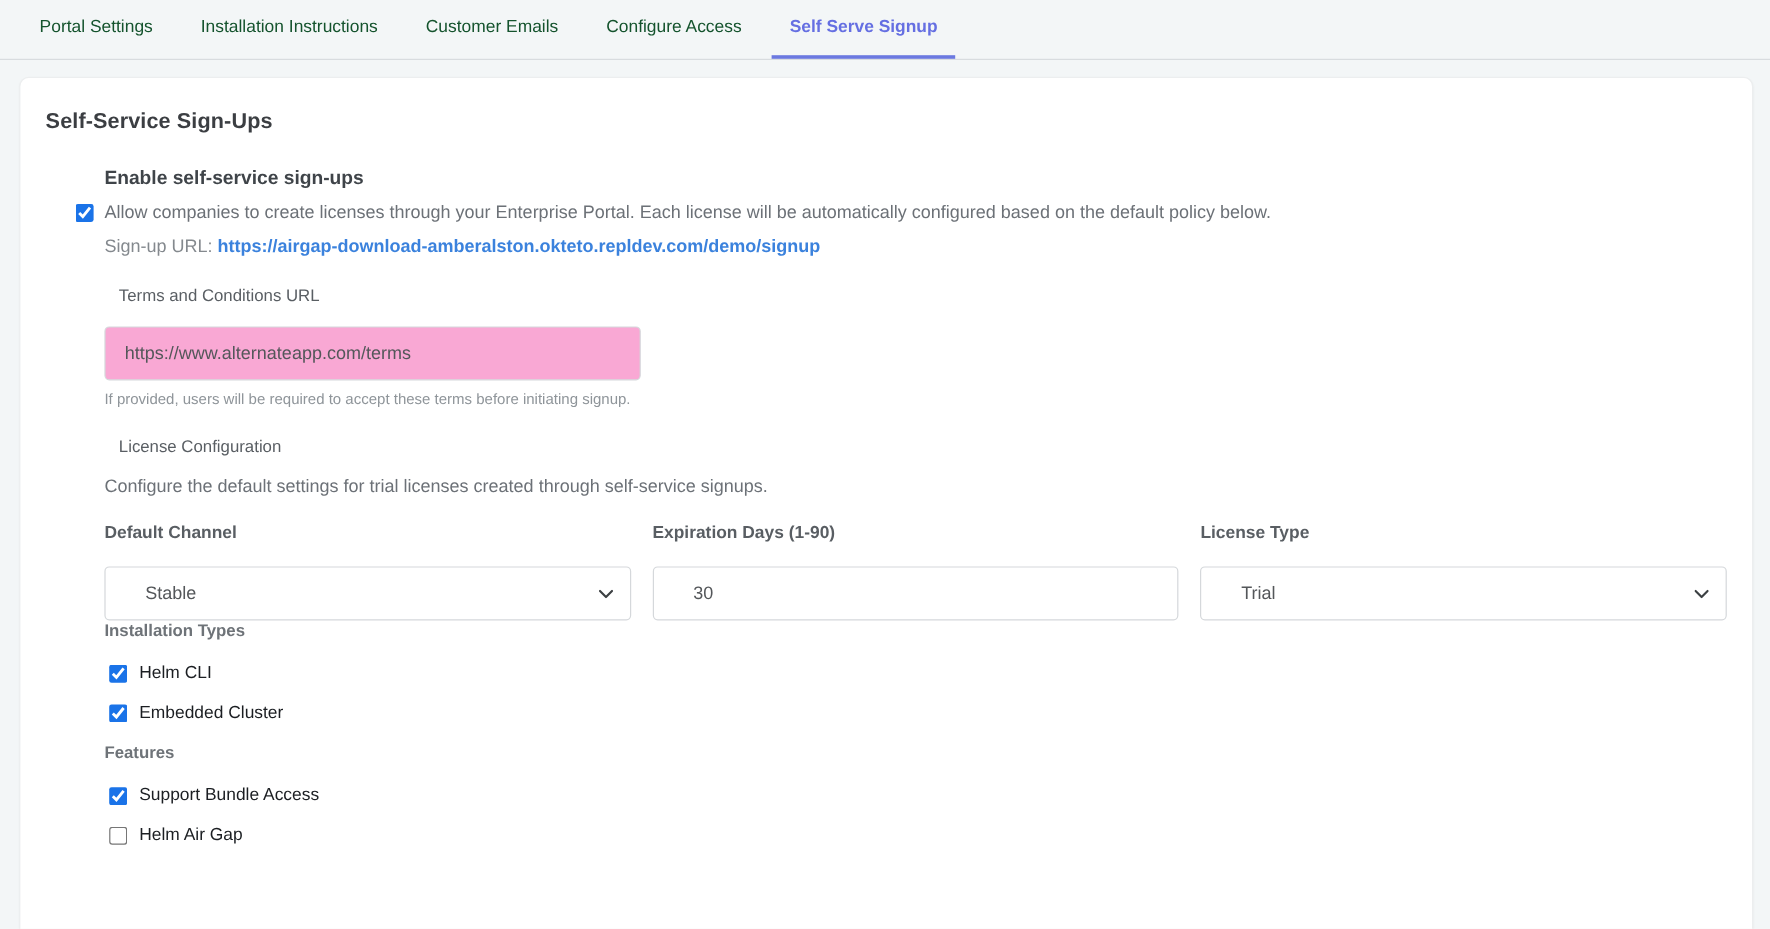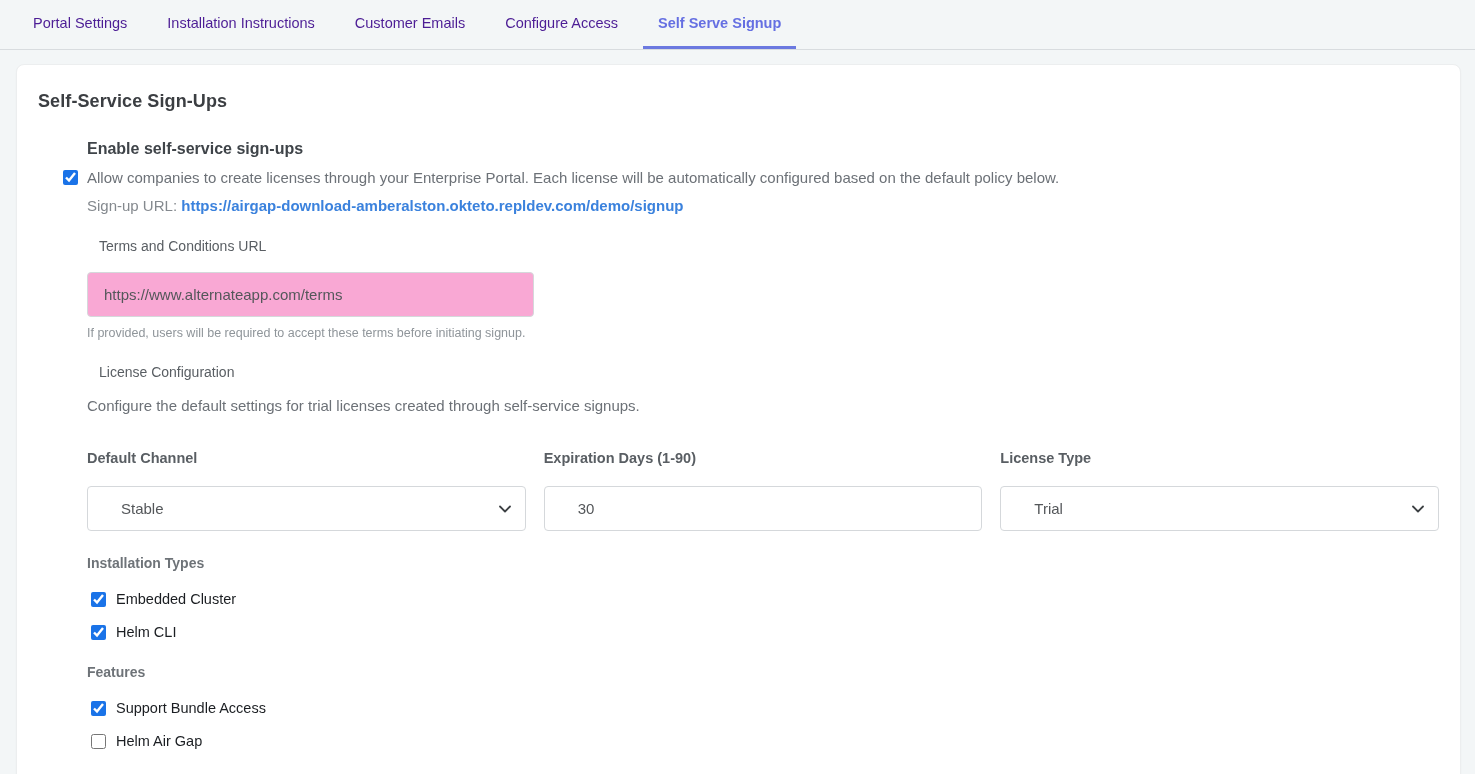--- a/index.html
+++ b/index.html
@@ -18,21 +18,21 @@
     display: flex;
     align-items: stretch;
     background: var(--page-bg, #f3f6f7);
   }
   .tab {
     display: flex;
     align-items: center;
     padding: 0 15px;
     margin-right: 10px;
     font-size: 14.5px;
-    color: #4c1d95;
+    color: #14532d;
     cursor: pointer;
     border-bottom: 3px solid transparent;
     white-space: nowrap;
   }
   .tab.active {
     color: var(--accent, #656fe2);
     font-weight: 700;
     border-bottom-color: var(--accent-underline, #6b79e0);
   }
 
@@ -125,21 +125,21 @@
 
   .license-block { margin-left: 24px; margin-top: 24px; }
   .license-desc {
     margin-top: 17px;
     font-size: 15px;
     color: #6c7177;
   }
 
   .fields-grid {
     margin-left: 24px;
-    margin-top: 36px;
+    margin-top: 22px;
     display: grid;
     grid-template-columns: repeat(3, 1fr);
     column-gap: 18px;
     max-width: 1377px;
   }
   .fields-grid .col-label {
     font-size: 14.5px;
     font-weight: 600;
     color: #595e63;
     margin-bottom: 20px;
@@ -163,21 +163,21 @@
   }
   .control input { cursor: text; }
   .chev {
     position: absolute;
     right: 15px; top: 50%;
     transform: translateY(-50%);
     pointer-events: none;
     display: flex;
   }
 
-  .group-block { margin-left: 24px; margin-top: 24px; }
+  .group-block { margin-left: 24px; }
   .group-options { margin-left: 28px; margin-top: 20px; }
   .opt-row {
     display: flex;
     align-items: center;
     margin-bottom: 17px;
   }
   .opt-row input[type="checkbox"] {
     width: 15px; height: 15px;
     flex: 0 0 15px;
     accent-color: var(--checkbox, #1a73e8);
@@ -260,25 +260,25 @@
         </div>
       </div>
     </div>
 
     <div class="group-block">
       <div class="muted-label">Installation Types</div>
     </div>
     <div class="group-options">
       <div class="opt-row">
         <input type="checkbox" checked="" style="">
+        <span class="opt-label">Helm CLI</span>
+      </div>
+      <div class="opt-row">
+        <input type="checkbox" checked="" style="">
         <span class="opt-label">Embedded Cluster</span>
-      </div>
-      <div class="opt-row">
-        <input type="checkbox" checked="" style="">
-        <span class="opt-label">Helm CLI</span>
       </div>
     </div>
 
     <div class="group-block">
       <div class="muted-label">Features</div>
     </div>
     <div class="group-options">
       <div class="opt-row">
         <input type="checkbox" checked="" style="">
         <span class="opt-label">Support Bundle Access</span>

